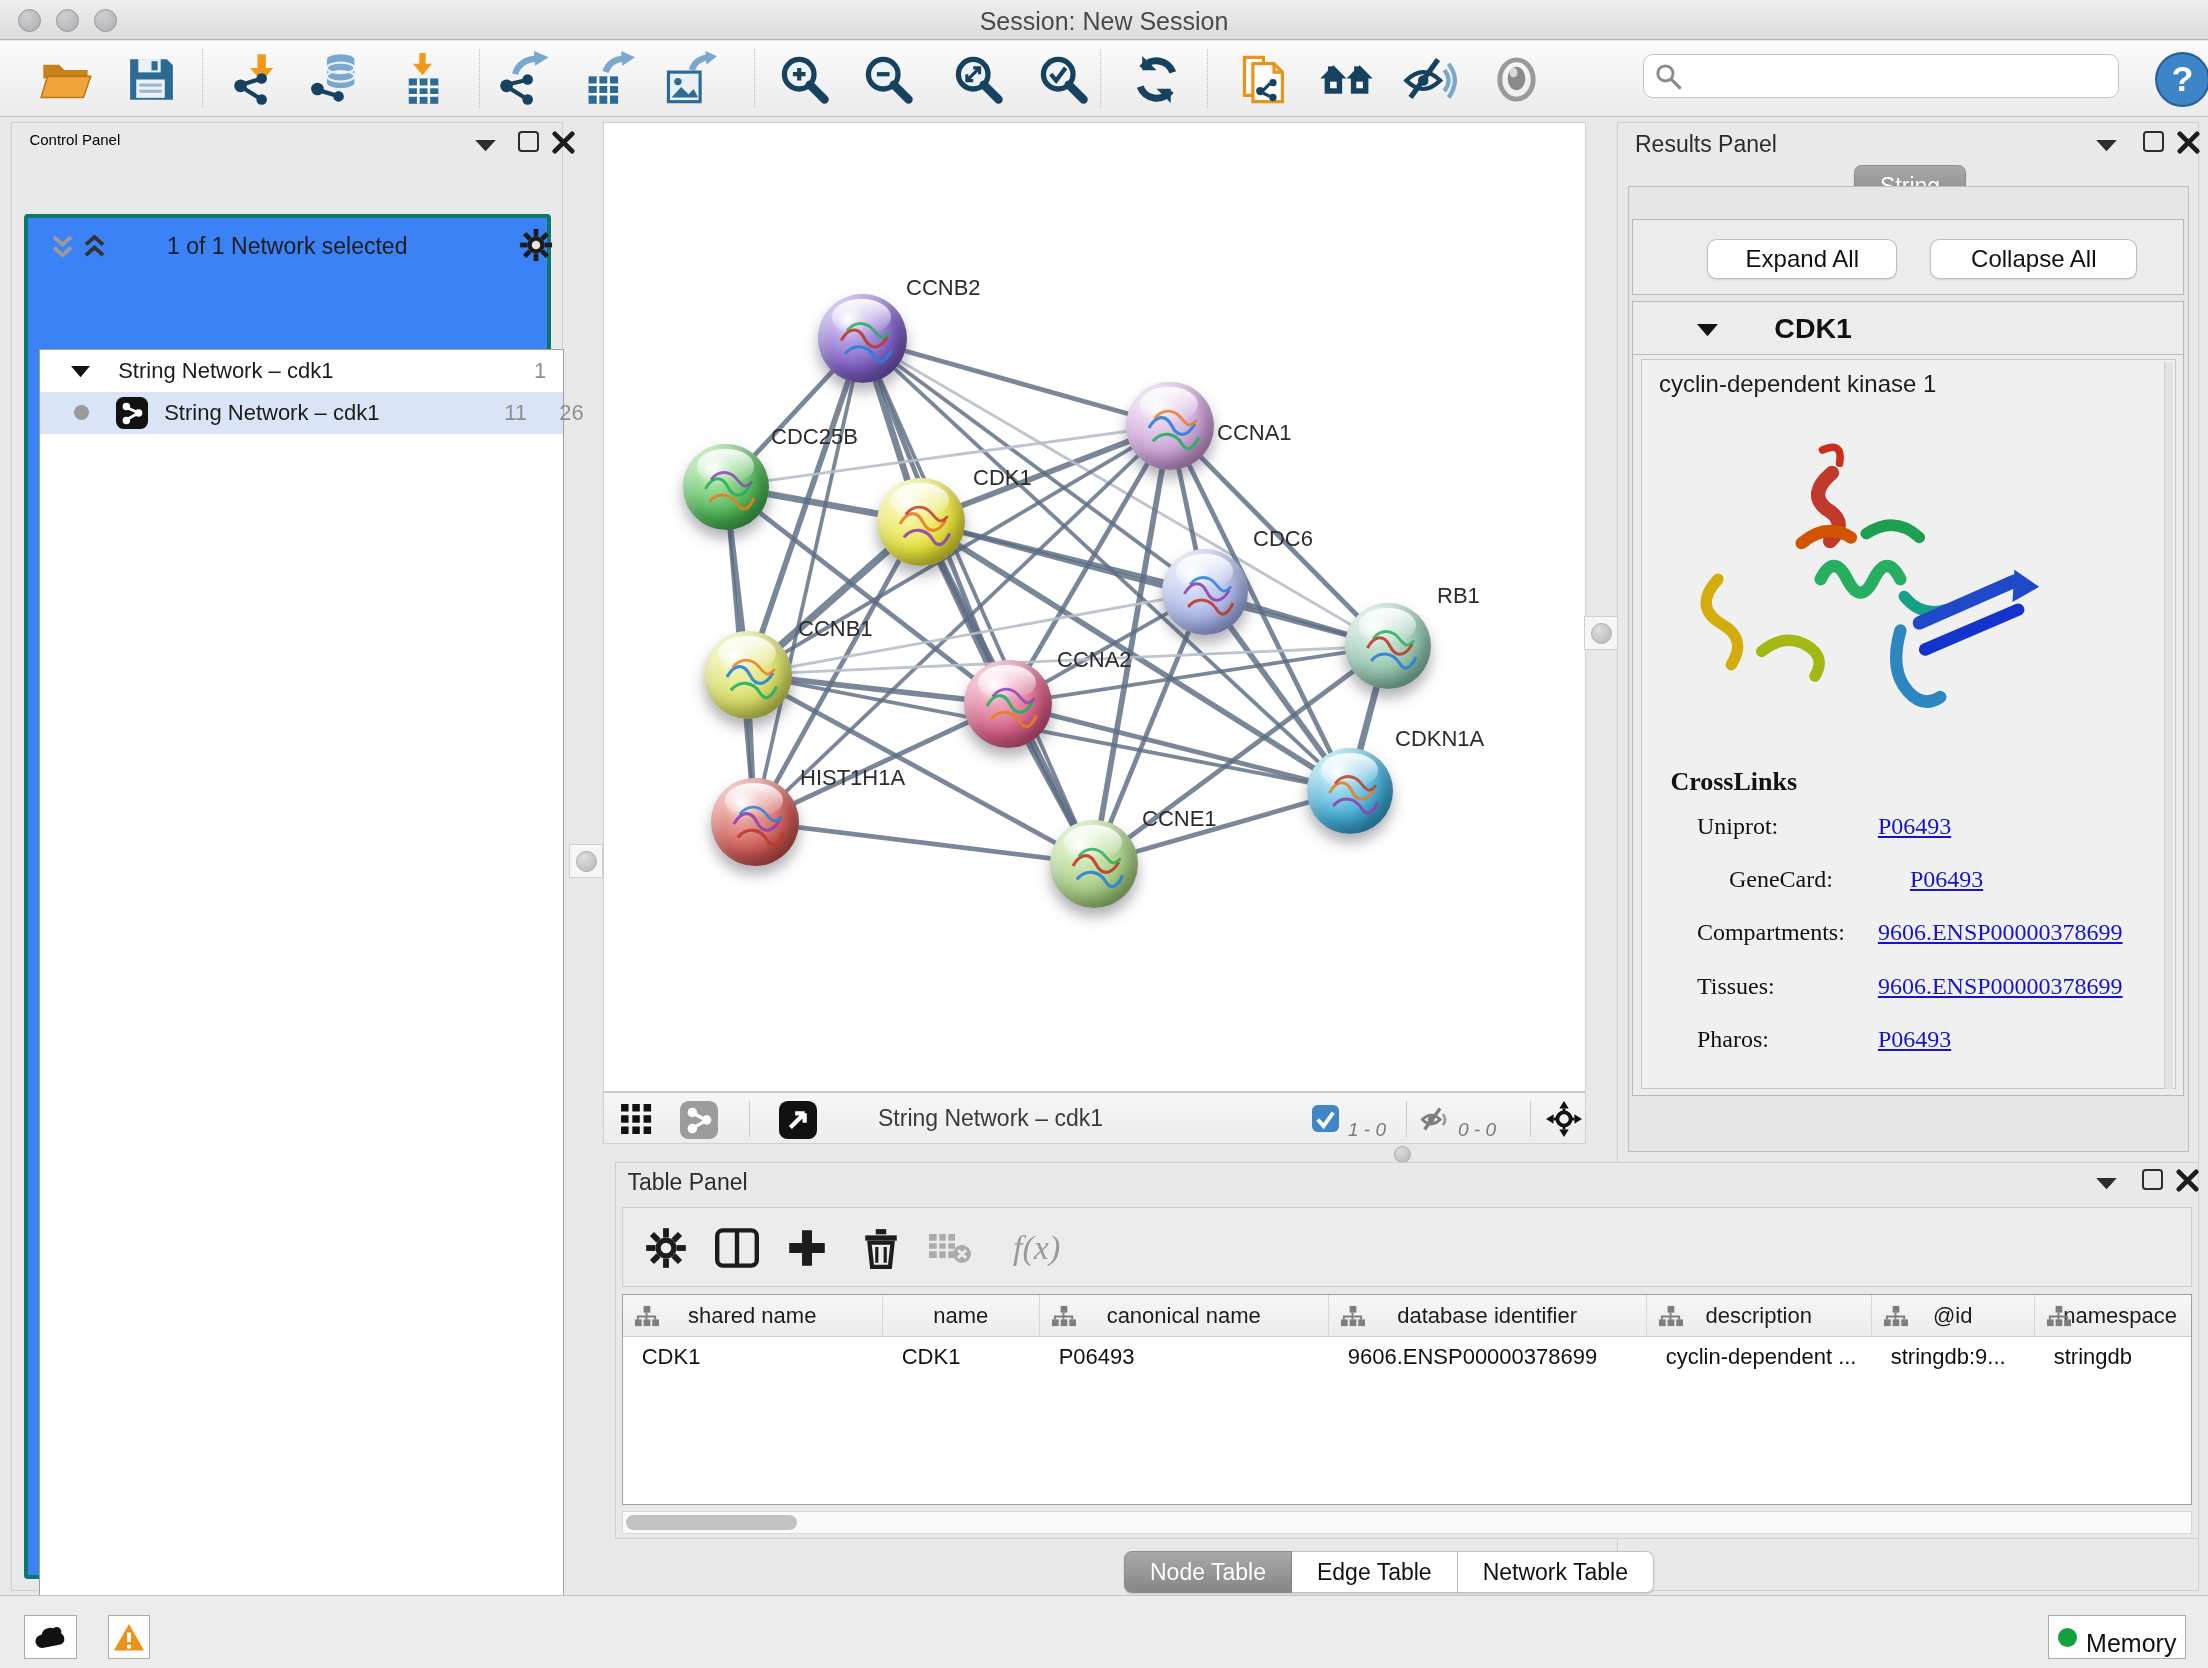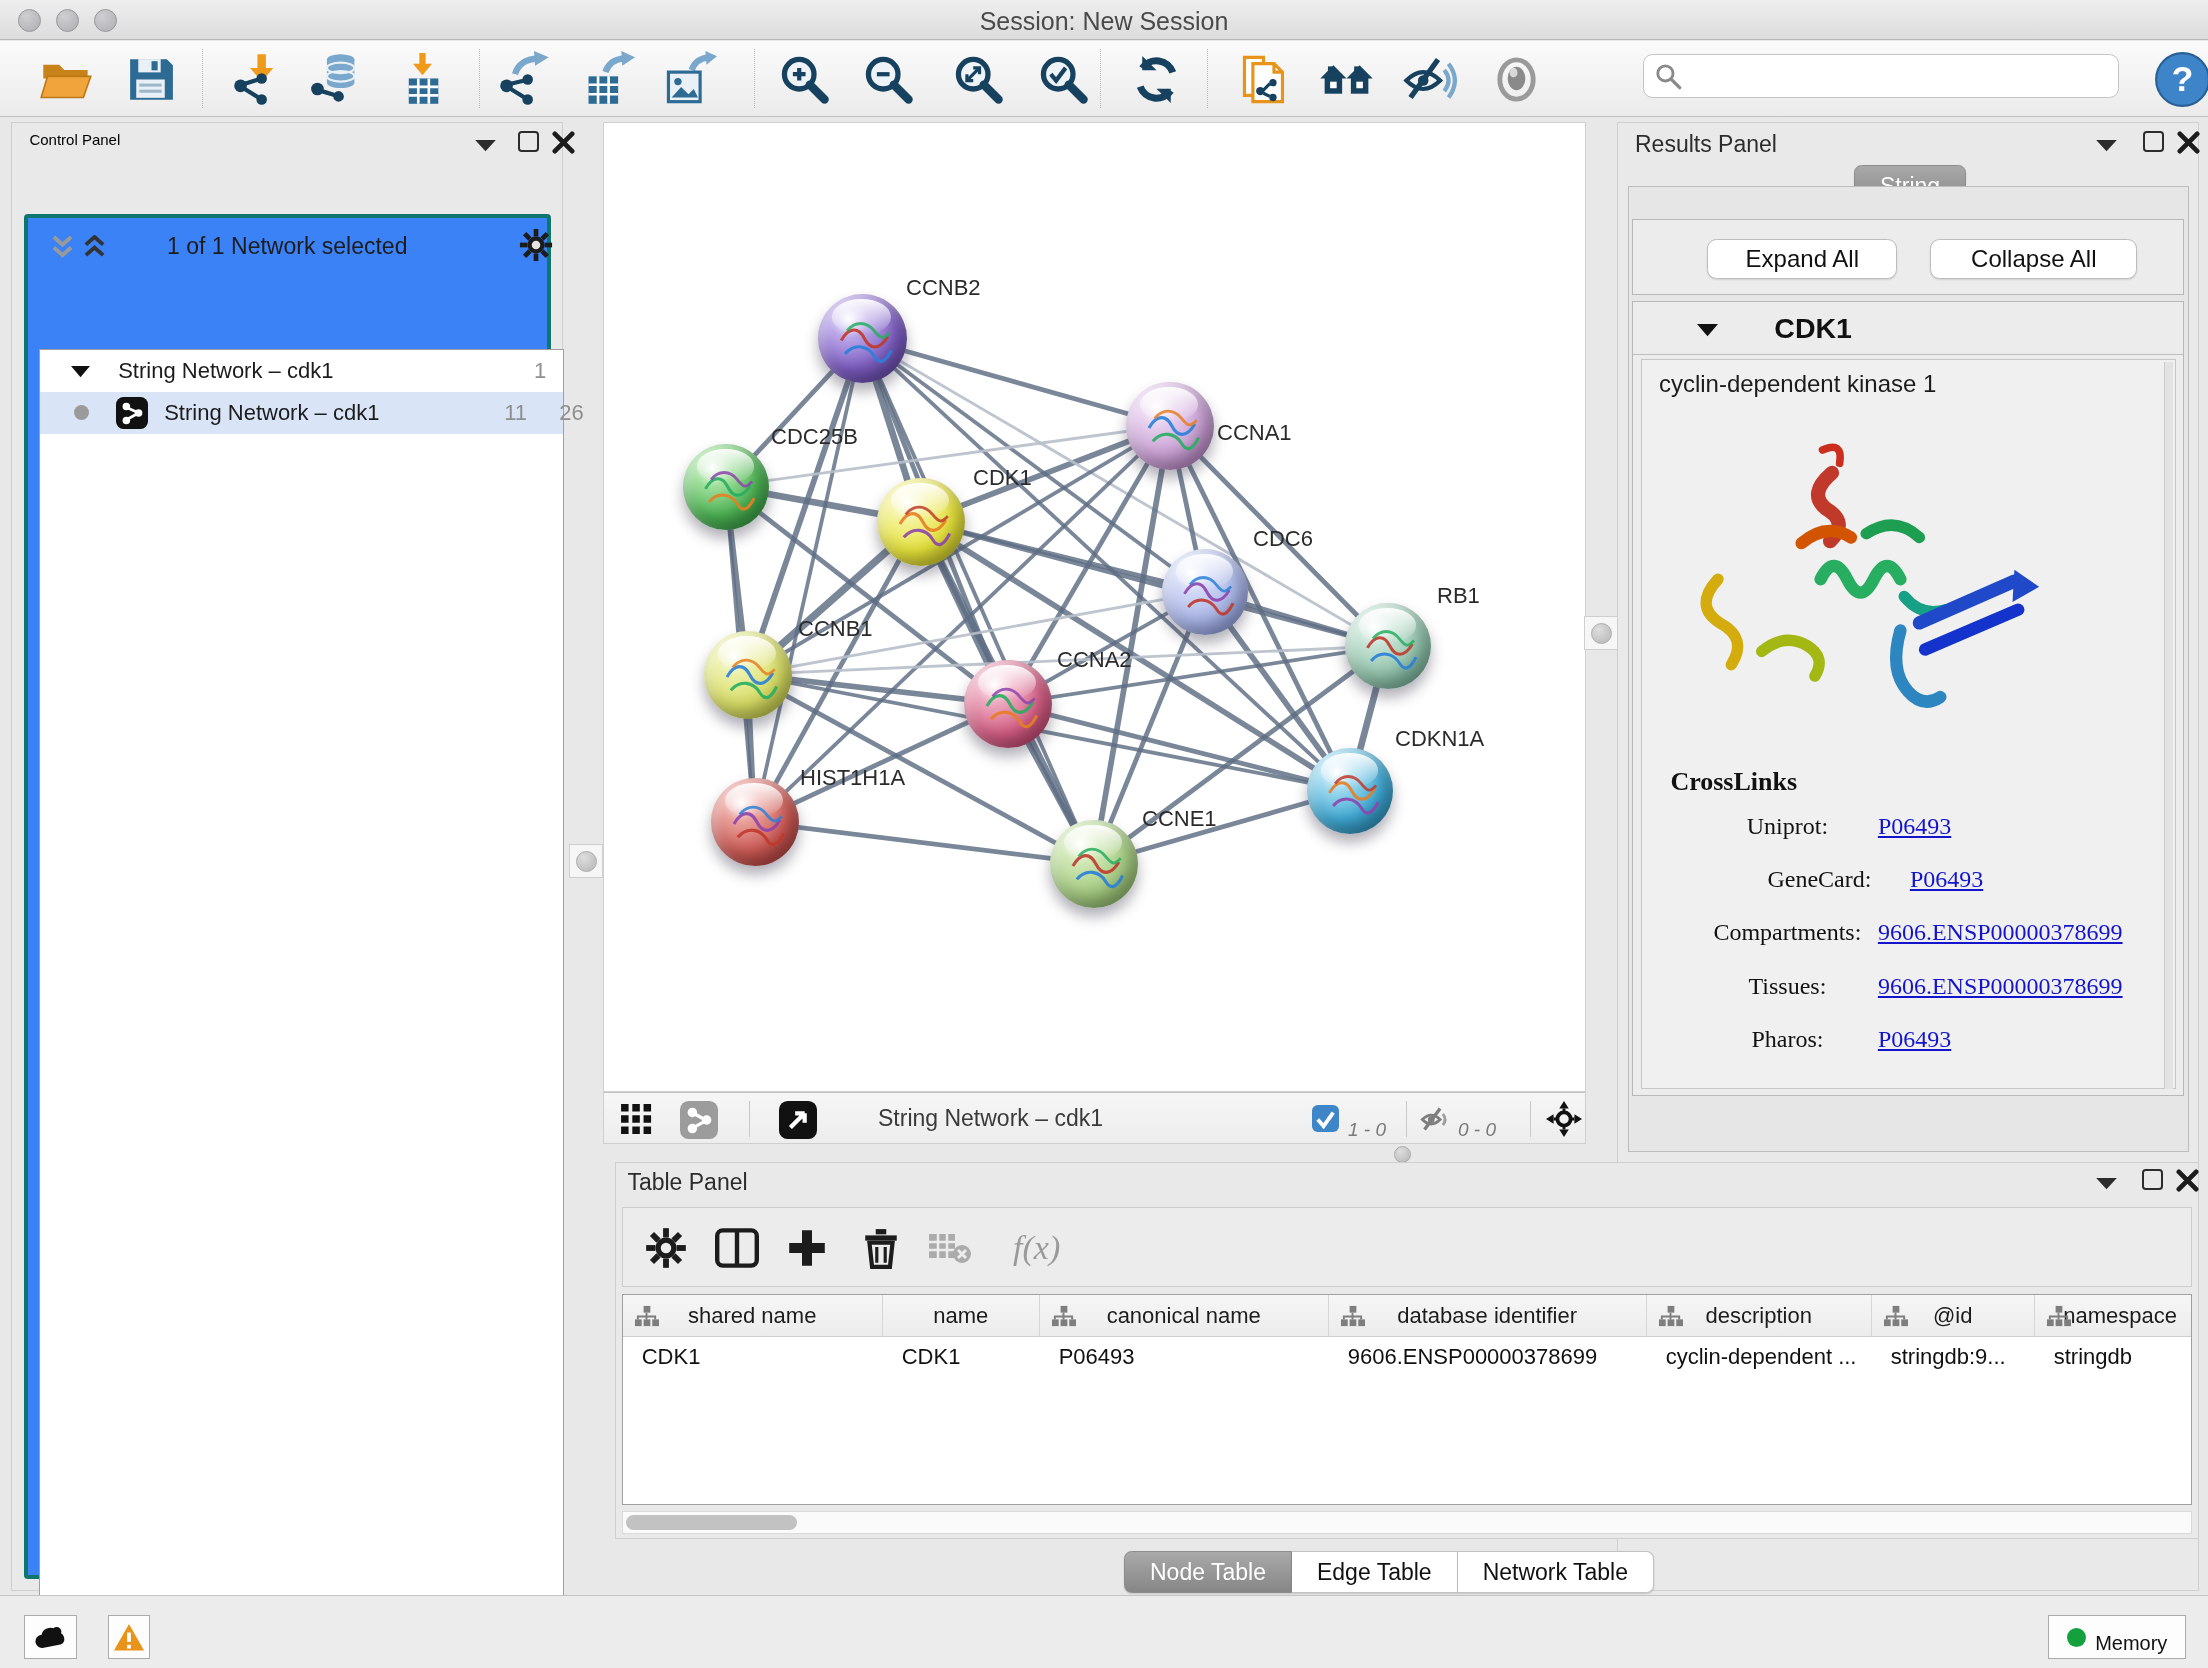--- a/index.html
+++ b/index.html
@@ -76,21 +76,21 @@
   .rp-btn { position:absolute; top:19px; height:40px; background:#fff; border:1px solid #bdbdbd; border-radius:9.5px;
     font-size:24px; color:#111; text-align:center; line-height:38px; box-shadow:0 1px 1.9px rgba(0,0,0,.12); }
   .rp-entry { position:absolute; left:3.8px; top:114px; width:552px; height:795px; background:#ececec; border:1px solid #b8b8b8; }
   .rp-entry-head { position:absolute; left:0; top:0; width:100%; height:53px; border-bottom:1px solid #bdbdbd; }
   .rp-gene { position:absolute; left:141px; top:9.5px; font-size:28.5px; font-weight:bold; color:#111; }
   .rp-inner { position:absolute; left:7.6px; top:57px; width:535px; height:730px; background:#f0f0f0; border:1px solid #c6c6c6; }
   .rp-desc { position:absolute; left:17px; top:9.5px; font-size:24px; color:#1c1c1c; }
   .serif { font-family:"Liberation Serif",serif; }
   .xl-title { position:absolute; left:28.5px; top:407px; font-size:26px; font-weight:bold; color:#111; }
   .xl-row { position:absolute; left:55px; font-size:24px; color:#111; white-space:nowrap; }
-  .xl-row .lab { display:inline-block; width:181px;text-align:center; }
+  .xl-row .lab { display:inline-block; width:181px; }
   .xl-row a { color:#1414cc; text-decoration:underline; }
   .rp-scroll { position:absolute; right:1.9px; top:1.9px; width:9.5px; height:727px; background:#e3e3e3; border-left:1px solid #cccccc; }
 
   
   .table-panel { position:absolute; left:615px; top:1162px; width:1584px; height:377px; background:#e9e9e9; border:1px solid #cfcfcf; }
   .tp-toolbar { position:absolute; left:5.7px; top:44px; width:1570px; height:80px; background:#ececec; border:1px solid #cdcdcd; }
   .tp-tool { position:absolute; top:9.5px; width:61px; height:61px; display:flex; align-items:center; justify-content:center; }
   .fx { font-family:"Liberation Serif",serif; font-style:italic; font-size:34px; color:#9a9a9a; }
   .grid-table { position:absolute; left:5.7px; top:131px; width:1570px; height:211px; background:#fff; border:1px solid #9f9f9f; overflow:hidden; }
   .gt-head { display:flex; height:42px; background:linear-gradient(#f6f6f6,#ececec); border-bottom:1.9px solid #cfcfcf; }
@@ -98,21 +98,21 @@
   .gt-hc .cicon { position:absolute; left:11.4px; top:8.6px; }
   .gt-row { display:flex; height:40px; }
   .gt-cell { flex:none; font-size:22px; color:#111; padding:6.7px 0 0 19px; white-space:nowrap; overflow:hidden; }
   .hscroll { position:absolute; left:5.7px; top:348px; width:1570px; height:23px; background:#fafafa; border:1px solid #d9d9d9; }
   .hthumb { position:absolute; left:3.8px; top:2.9px; width:171px; height:15px; border-radius:7.6px; background:#c2c2c2; }
 
   
   .statusbar { position:absolute; left:0; top:1595px; width:2208px; height:73px; background:#ececec; border-top:1.9px solid #c4c4c4; }
   .sb-btn { position:absolute; top:19px; height:44px; background:#fdfdfd; border:1.9px solid #ababab; display:flex; align-items:center; justify-content:center; }
   .memdot { width:19px; height:19px; border-radius:50%; background:#14a03c; margin-right:9.5px; }
-  .memlabel { font-size:20px; color:#111;margin-top:12px; }
+  .memlabel { font-size:25px; color:#111;margin-top:12px; }
 </style>
 </head>
 <body>
 
 <div class="window">
 
   <div class="titlebar">
     <span class="tlight" style="left:18px"></span>
     <span class="tlight" style="left:56px"></span>
     <span class="tlight" style="left:94px"></span>

